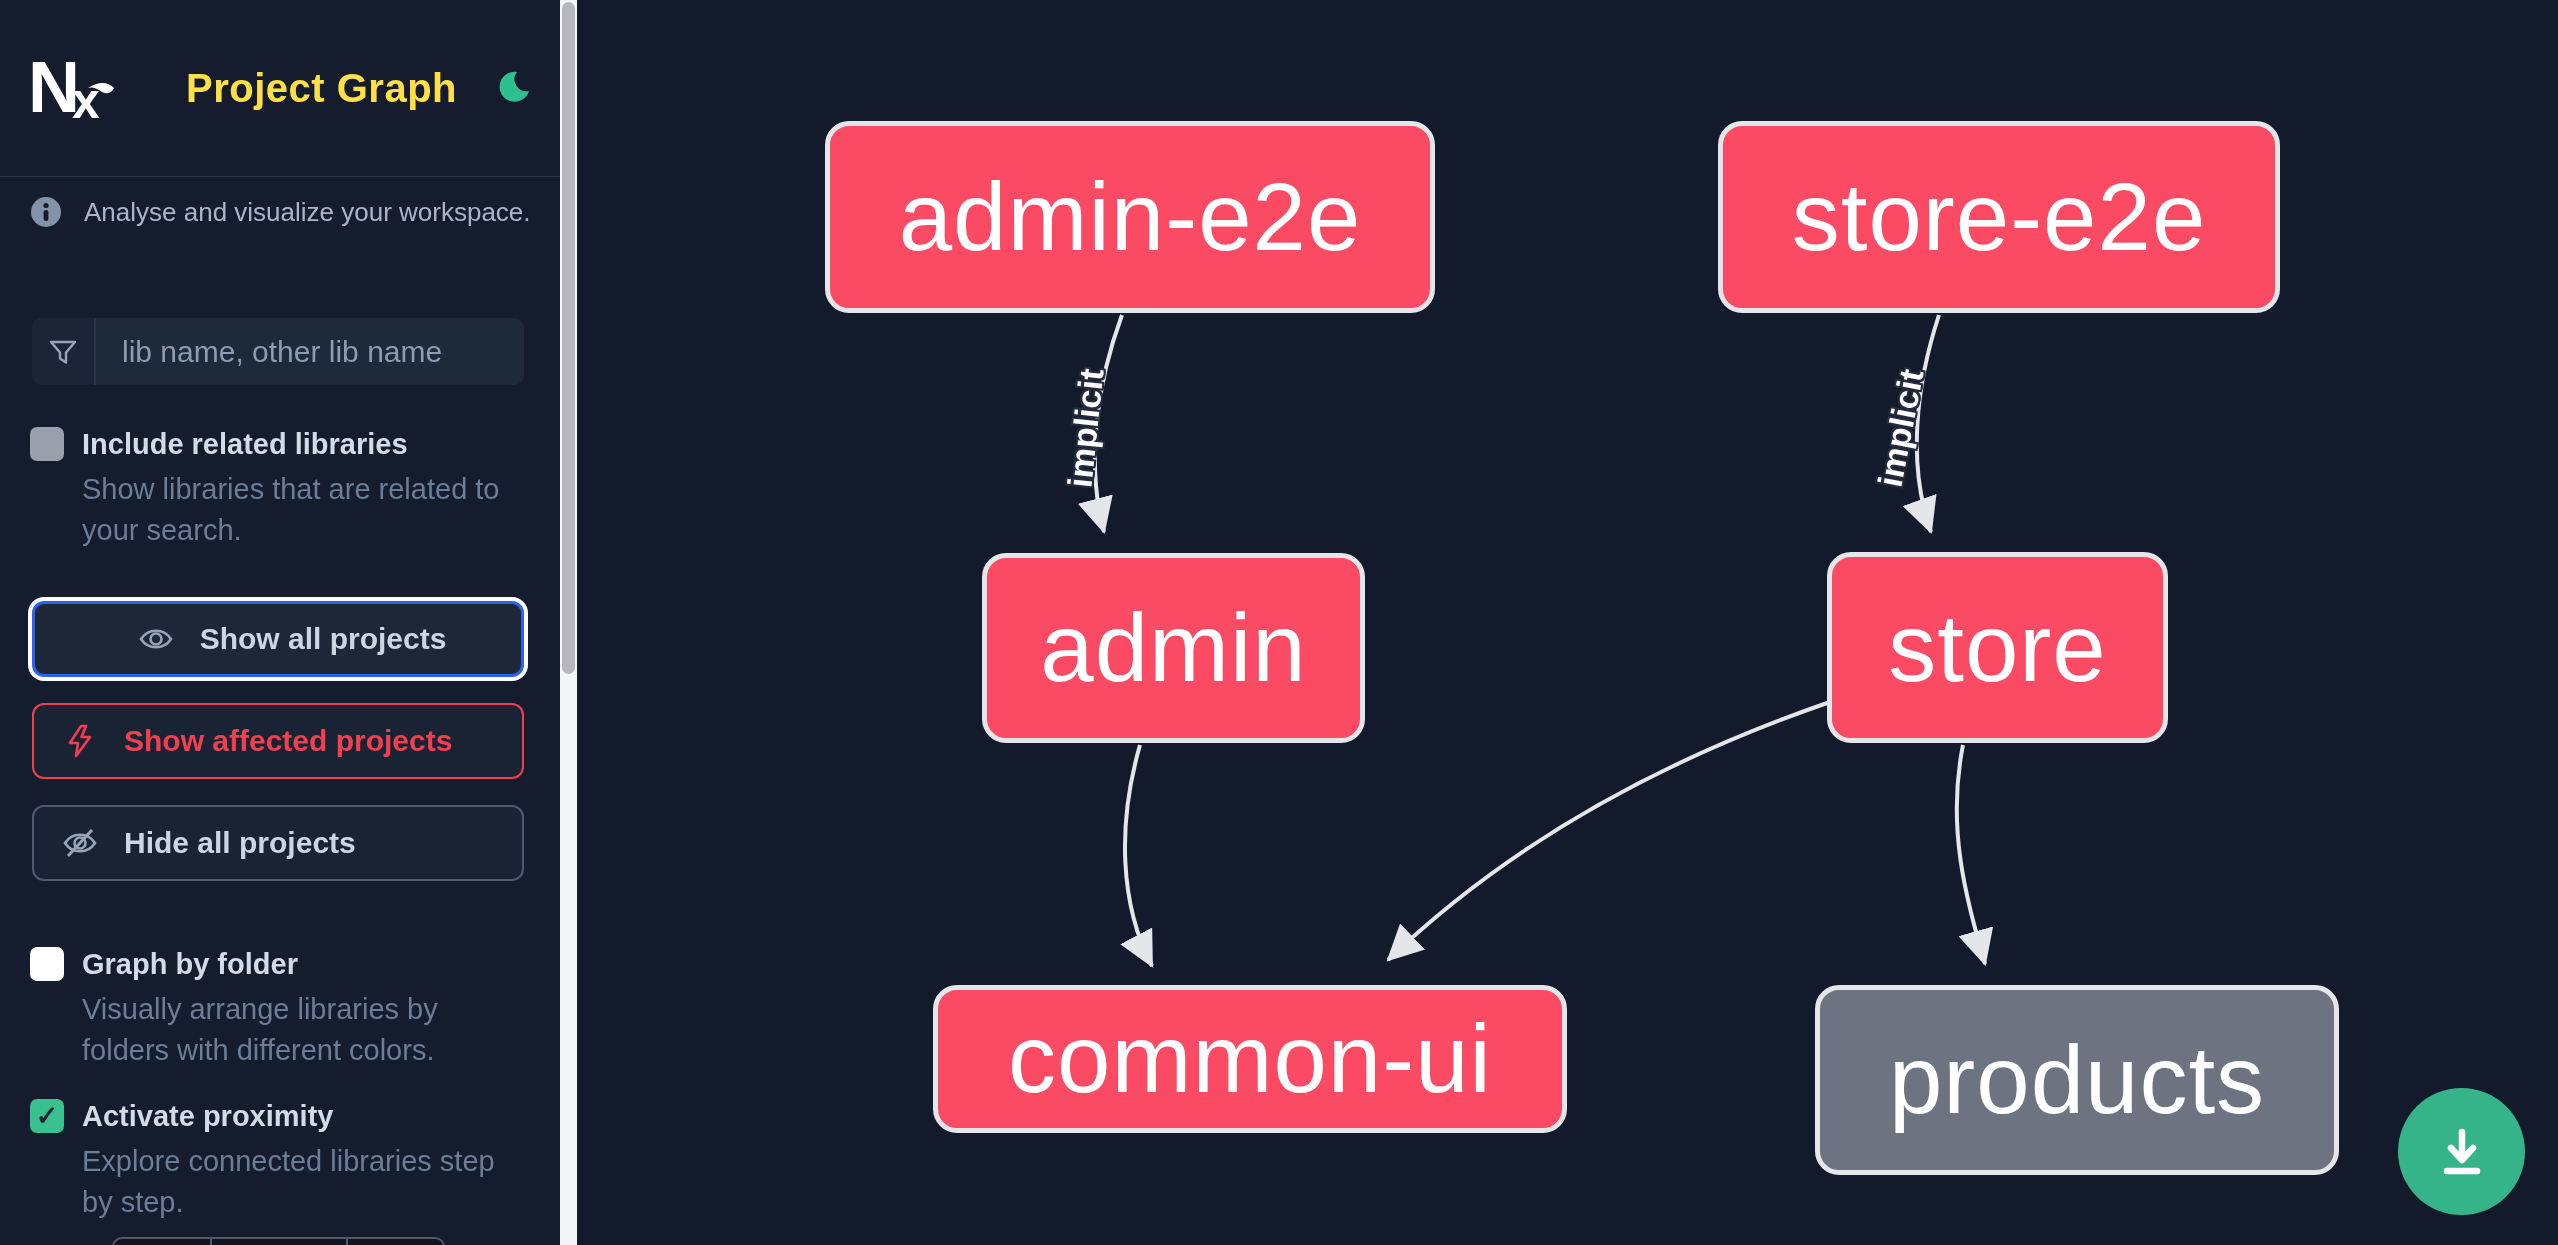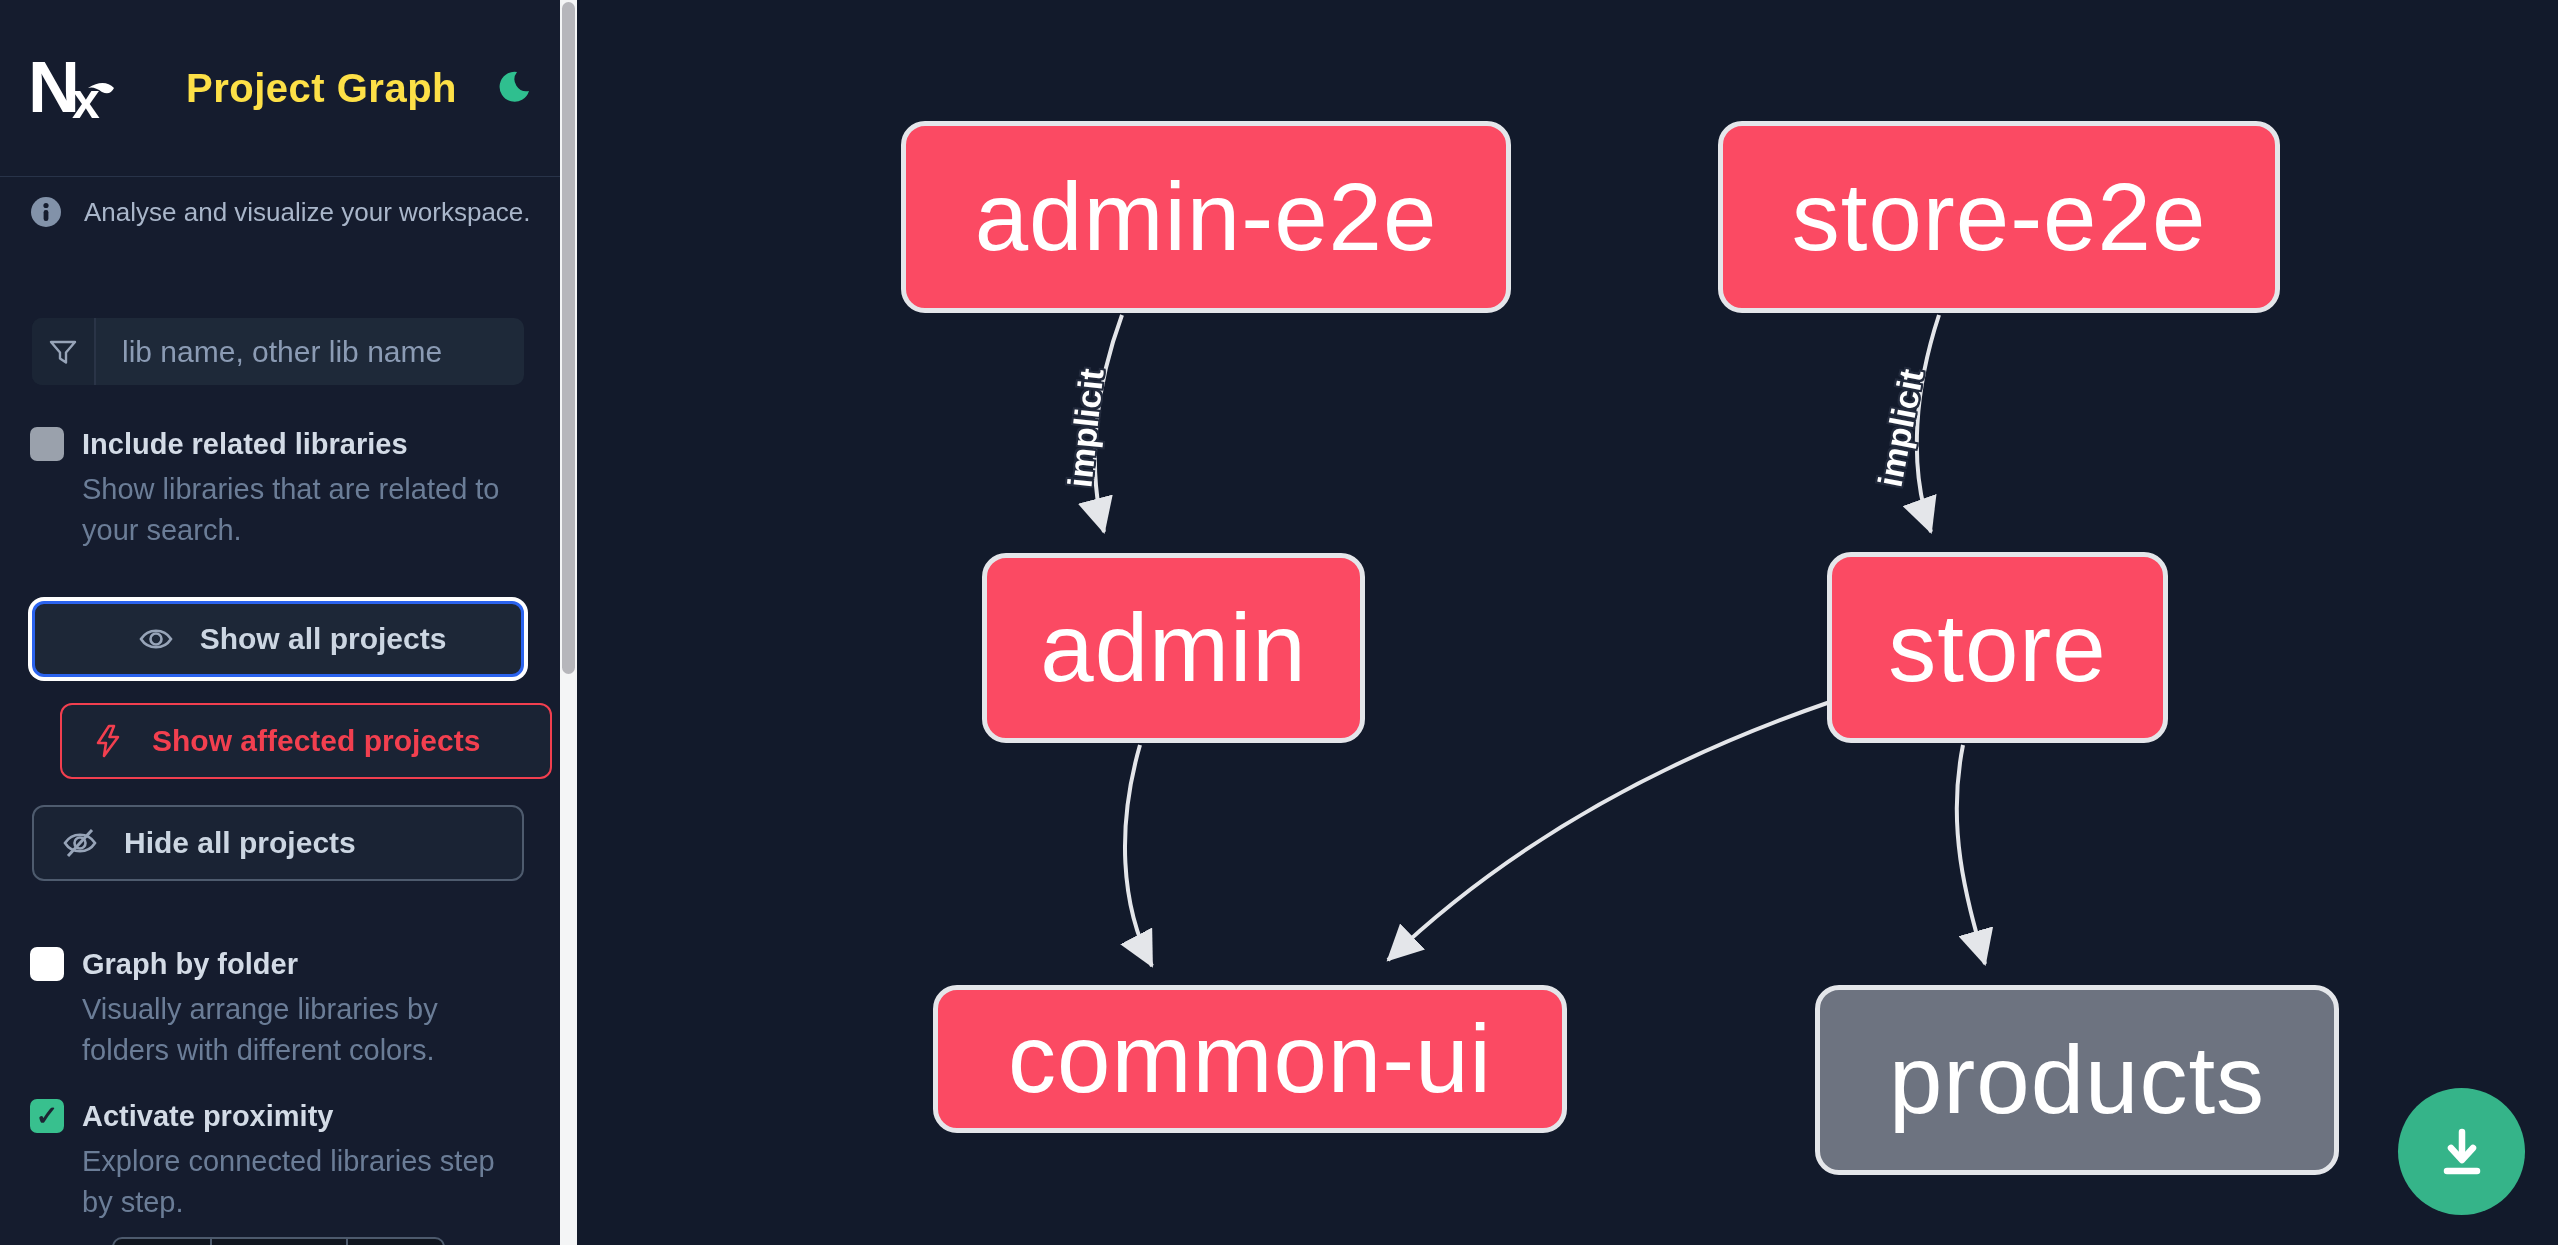--- a/index.html
+++ b/index.html
@@ -102,21 +102,21 @@
     <path d="M 1939 315 C 1916 385 1907 465 1931 532" marker-end="url(#arrow)"></path>
     <path d="M 1140 745 C 1117 825 1120 905 1152 966" marker-end="url(#arrow)"></path>
     <path d="M 1830 702 Q 1560 795 1388 960" marker-end="url(#arrow)"></path>
     <path d="M 1963 745 C 1946 830 1967 900 1985 964" marker-end="url(#arrow)"></path>
   </g>
 </svg>
 
 <div class="edge-label l1">implicit</div>
 <div class="edge-label l2">implicit</div>
 
-<div class="node" style="left:901px;top:121px;width:610px;height:192px;">
+<div class="node" style="left:825px;top:121px;width:610px;height:192px;">
     <span>admin-e2e</span>
   </div>
 <div class="node" style="left:1718px;top:121px;width:562px;height:192px;">
     <span>store-e2e</span>
   </div>
 <div class="node" style="left:982px;top:553px;width:383px;height:190px;">
     <span>admin</span>
   </div>
 <div class="node" style="left:1827px;top:552px;width:341px;height:191px;">
     <span>store</span>
@@ -181,21 +181,21 @@
   </div>
 
   <button class="action-btn action-btn--primary" style="top:601px;">
     <svg class="icon" width="36" height="36" viewBox="0 0 36 36">
       <path d="M3 18 C10 7 26 7 33 18 C26 29 10 29 3 18 Z" fill="none" stroke="#97a4b8" stroke-width="2.6"></path>
       <circle cx="18" cy="18" r="5.5" fill="none" stroke="#97a4b8" stroke-width="2.6"></circle>
     </svg>
     <span class="lbl">Show all projects</span>
   </button>
 
-  <button class="action-btn action-btn--affected" style="top:703px;margin-left:28px;">
+  <button class="action-btn action-btn--affected" style="top:703px;">
     <svg class="icon" width="36" height="36" viewBox="0 0 36 36">
       <path d="M19 3 L8 20 H16 L14 33 L28 14 H19.5 L24 3 Z" fill="none" stroke="#f23f4f" stroke-width="2.6" stroke-linejoin="round"></path>
     </svg>
     <span class="lbl">Show affected projects</span>
   </button>
 
   <button class="action-btn" style="top:805px;">
     <svg class="icon" width="36" height="36" viewBox="0 0 36 36">
       <path d="M3 18 C10 7 26 7 33 18 C26 29 10 29 3 18 Z" fill="none" stroke="#97a4b8" stroke-width="2.6"></path>
       <circle cx="18" cy="18" r="5.5" fill="none" stroke="#97a4b8" stroke-width="2.6"></circle>

